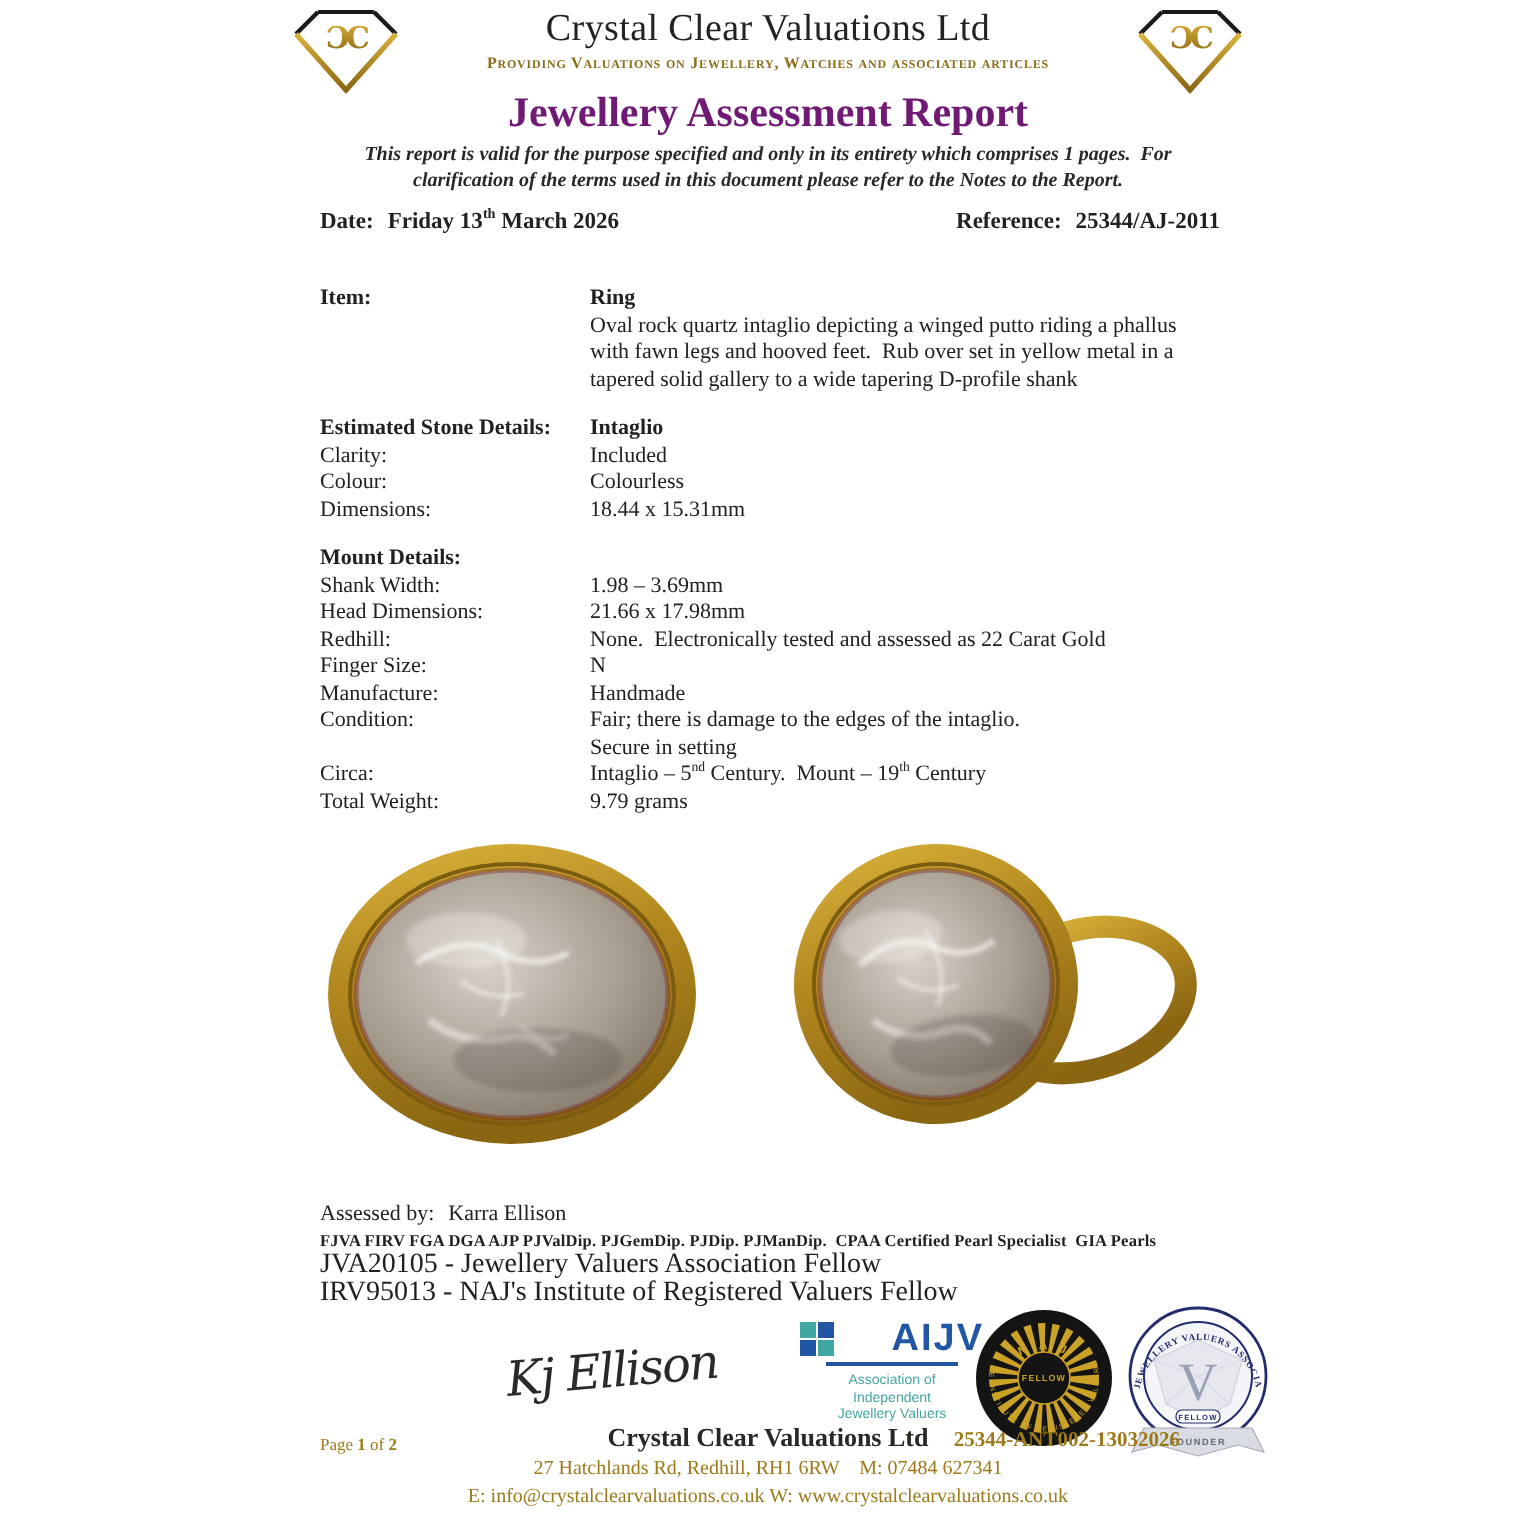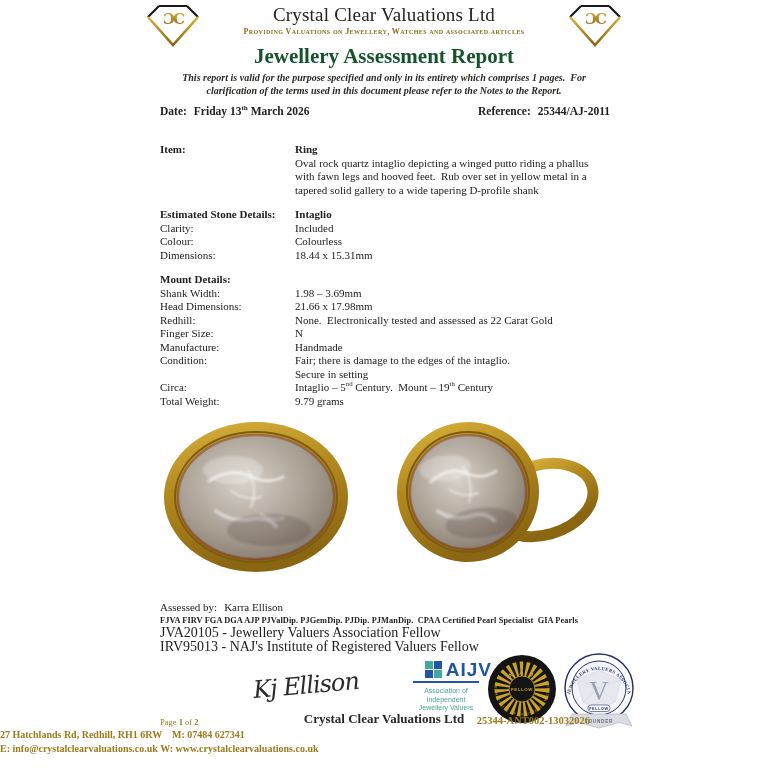--- a/index.html
+++ b/index.html
@@ -12,21 +12,21 @@
   .header{position:absolute;top:2px;left:144px;right:144px;display:flex;
           justify-content:space-between;align-items:flex-start;}
   .hdr-center{text-align:center;flex:1;padding-top:2px;}
   .company-name{font-size:19px;letter-spacing:.2px;color:#262220;}
   .tagline{font-size:8px;font-weight:bold;color:#8d6c1a;
            font-variant:small-caps;letter-spacing:.4px;margin-top:1px;}
   .logo{width:58px;height:46px;flex:0 0 auto;}
 
   
   .report-title{position:absolute;top:44px;left:0;right:0;text-align:center;
-                font-size:21px;font-weight:bold;color:#14532d;}
+                font-size:21px;font-weight:bold;color:#701a75;}
   .disclaimer{position:absolute;top:72px;left:104px;right:104px;text-align:center;
               font-size:10px;font-weight:bold;font-style:italic;line-height:12.5px;color:#2a2724;}
 
   
   .date-row{position:absolute;top:105px;left:160px;right:158px;display:flex;
             justify-content:space-between;font-size:11.5px;font-weight:bold;}
   .lblsp{margin-right:7px;}
 
   
   .details{position:absolute;top:143px;left:160px;right:140px;font-size:11px;line-height:13.5px;}
@@ -43,38 +43,38 @@
 
   
   .assessor{position:absolute;left:160px;top:601px;}
   .assessed-line{font-size:11px;}
   .credentials{font-size:8.3px;font-weight:bold;margin-top:3px;letter-spacing:.1px;}
   .membership{font-size:14px;line-height:13px;margin-top:1px;}
 
   
   .signature{position:absolute;left:252px;top:660px;}
   .aijv{position:absolute;left:400px;top:660px;width:92px;font-family:"Liberation Sans",sans-serif;}
-  .aijv-top{display:flex;align-items:center;justify-content:flex-end;}
+  .aijv-top{display:flex;align-items:center;justify-content:space-between;}
   .sq-grid{display:grid;grid-template-columns:8px 8px;grid-template-rows:8px 8px;gap:1px;margin-right:4px;}
   .sq{width:8px;height:8px;}
   .sq-teal{background:#3fa8a2;}
   .sq-blue{background:#2156a5;}
   .aijv-text{font-size:19px;font-weight:bold;color:#2156a5;letter-spacing:1px;line-height:19px;}
   .aijv-rule{height:2px;background:#2156a5;width:66px;margin:2px auto 4px auto;}
   .aijv-caption{font-size:7px;color:#46a5a0;text-align:center;line-height:8.5px;}
   .badge-naj{position:absolute;left:487px;top:650px;}
   .badge-jva{position:absolute;left:556px;top:648px;}
 
   
   .footer{position:absolute;left:0;right:0;top:711px;}
   .f-company{text-align:center;font-size:13px;font-weight:bold;color:#2a2724;}
   .f-page{position:absolute;left:160px;top:6px;font-size:8.5px;color:#9c7a1a;}
   .f-page .num{font-weight:bold;}
   .f-code{position:absolute;right:178px;top:4px;font-size:10.5px;font-weight:bold;color:#9c7a1a;}
-  .f-gold-line{text-align:left;font-size:10px;font-weight:bold;color:#9c7a1a;line-height:12px;margin-top:2px;}
+  .f-gold-line{text-align:center;font-size:10px;font-weight:normal;color:#9c7a1a;line-height:12px;margin-top:2px;}
 </style>
 </head>
 <body>
 
 <div class="page">
 
   <div class="header">
     <svg class="logo" viewBox="0 0 56 46">
       <defs>
         <linearGradient id="goldA" x1="0" y1="0" x2="0" y2="1">

